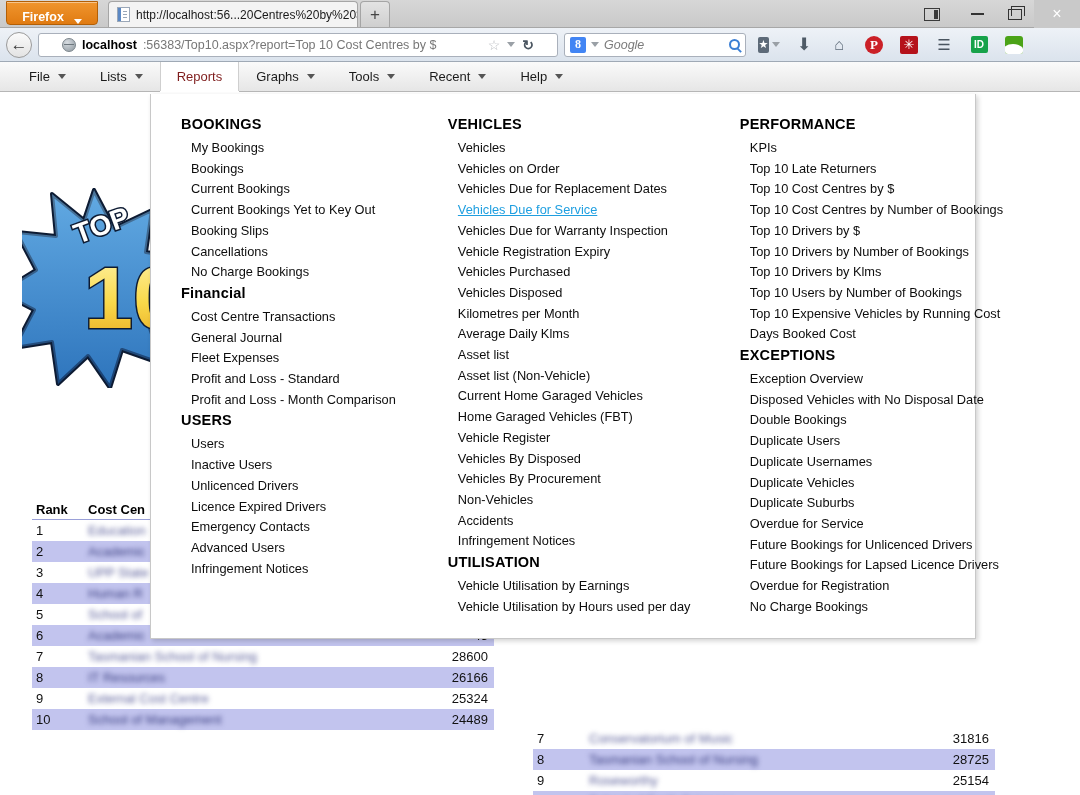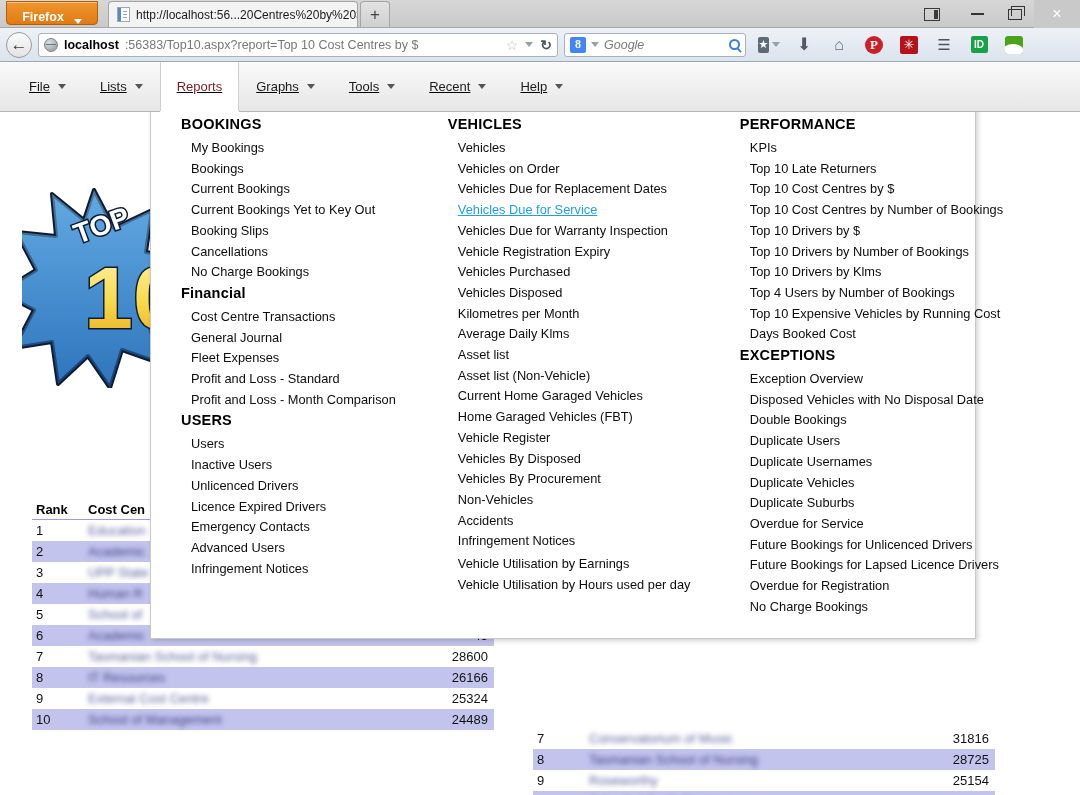--- a/index.html
+++ b/index.html
@@ -72,21 +72,21 @@
   .backbtn {
     width: 26px; height: 26px; border-radius: 50%;
     background: linear-gradient(#fbfbfb,#e3e3e3);
     border: 1px solid #9a9a9a;
     display:flex; align-items:center; justify-content:center;
     color:#3f3f3f; font-size: 17px; font-weight:bold;
   }
   .urlbar {
     flex: 0 0 520px; height: 24px; background: #fff;
     border: 1px solid #a9b0bb; border-radius: 3px;
-    display: flex; align-items: center; padding: 0 5px; gap: 6px;
+    display: flex; align-items: center; padding: 0 23px; gap: 6px;
     font-size: 12.5px; overflow: hidden;
   }
   .globe {
     width: 14px; height: 14px; border-radius: 50%;
     background: radial-gradient(circle at 35% 30%, #d8dde2, #8e989f);
     border: 1px solid #7b858c; flex: none; position: relative;
   }
   .globe::after{content:"";position:absolute;left:1px;right:1px;top:5px;height:1px;background:#6d777e;}
   .url-host { color: #000; font-weight: bold; }
   .url-rest { color: #777; white-space: nowrap; }
@@ -112,24 +112,24 @@
   .ic-home { color:#5d6a78; font-size:16px; }
   .ic-pinterest { width:18px;height:18px;border-radius:50%;background:#cb2027;color:#fff;font-family:"Liberation Serif",serif;font-weight:bold;font-size:13px;display:flex;align-items:center;justify-content:center;}
   .ic-red-sq { width:18px;height:18px;background:#b5121b;color:#fff;font-size:13px;display:flex;align-items:center;justify-content:center;border-radius:2px;}
   .ic-layers { color:#4a5560; font-size:15px; }
   .ic-green-id { width:17px;height:17px;background:#17a24a;border-radius:2px;color:#fff;font-weight:bold;font-size:10px;display:flex;align-items:center;justify-content:center;}
   .ic-green-leaf { width:18px;height:18px;background:#4ba317;border-radius:3px;position:relative;overflow:hidden;}
   .ic-green-leaf::after{content:"";position:absolute;left:-3px;bottom:-6px;width:22px;height:16px;background:#fff;border-radius:50%;}
 
   
   .appbar {
-    height: 50px; background: linear-gradient(#fafafa,#e6e6e6);
+    height: 30px; background: linear-gradient(#fafafa,#e6e6e6);
     border-bottom: 1px solid #b6b6b6;
     display:flex; align-items:stretch; padding-left: 12px;
-    position: relative; z-index: 30; text-decoration: underline;
+    position: relative; z-index: 30;
   }
   .appbar .mi {
     padding: 0 16px; display:flex; align-items:center; gap:8px;
     font-size: 13px; color:#1b1b1b; border-left:1px solid transparent;border-right:1px solid transparent;
   }
   .appbar .mi .caret { border-left:4px solid transparent;border-right:4px solid transparent;border-top:5px solid #555; }
   .appbar .mi.active {
     background:#fff; color:#7f1d1d;
     border-left:1px solid #cfcfcf; border-right:1px solid #cfcfcf;
     border-top: none; box-shadow: 0 1px 0 #fff;
@@ -468,36 +468,37 @@
           <div class="mm-li">Asset list (Non-Vehicle)</div>
           <div class="mm-li">Current Home Garaged Vehicles</div>
           <div class="mm-li">Home Garaged Vehicles (FBT)</div>
           <div class="mm-li">Vehicle Register</div>
           <div class="mm-li">Vehicles By Disposed</div>
           <div class="mm-li">Vehicles By Procurement</div>
           <div class="mm-li">Non-Vehicles</div>
           <div class="mm-li">Accidents</div>
           <div class="mm-li">Infringement Notices</div>
         </div>
+        <div class="mm-h sub">UTILISATION</div>
         <div class="mm-group">
           <div class="mm-li">Vehicle Utilisation by Earnings</div>
           <div class="mm-li">Vehicle Utilisation by Hours used per day</div>
         </div>
       </div>
       <div class="mm-col mm-col-3">
         <div class="mm-h">PERFORMANCE</div>
         <div class="mm-group">
           <div class="mm-li">KPIs</div>
           <div class="mm-li">Top 10 Late Returners</div>
           <div class="mm-li">Top 10 Cost Centres by $</div>
           <div class="mm-li">Top 10 Cost Centres by Number of Bookings</div>
           <div class="mm-li">Top 10 Drivers by $</div>
           <div class="mm-li">Top 10 Drivers by Number of Bookings</div>
           <div class="mm-li">Top 10 Drivers by Klms</div>
-          <div class="mm-li">Top 4 Users by Number of Bookings</div>
+          <div class="mm-li">Top 10 Users by Number of Bookings</div>
           <div class="mm-li">Top 10 Expensive Vehicles by Running Cost</div>
           <div class="mm-li">Days Booked Cost</div>
         </div>
         <div class="mm-h sub">EXCEPTIONS</div>
         <div class="mm-group">
           <div class="mm-li">Exception Overview</div>
           <div class="mm-li">Disposed Vehicles with No Disposal Date</div>
           <div class="mm-li">Double Bookings</div>
           <div class="mm-li">Duplicate Users</div>
           <div class="mm-li">Duplicate Usernames</div>

